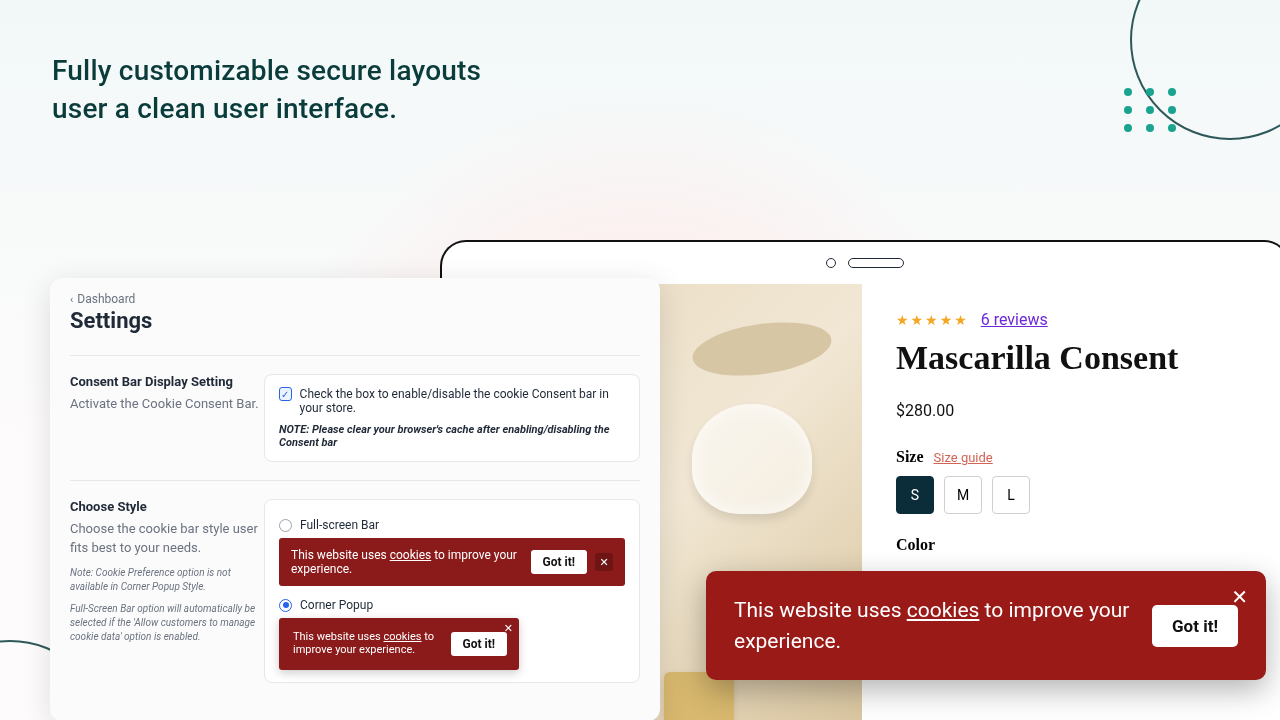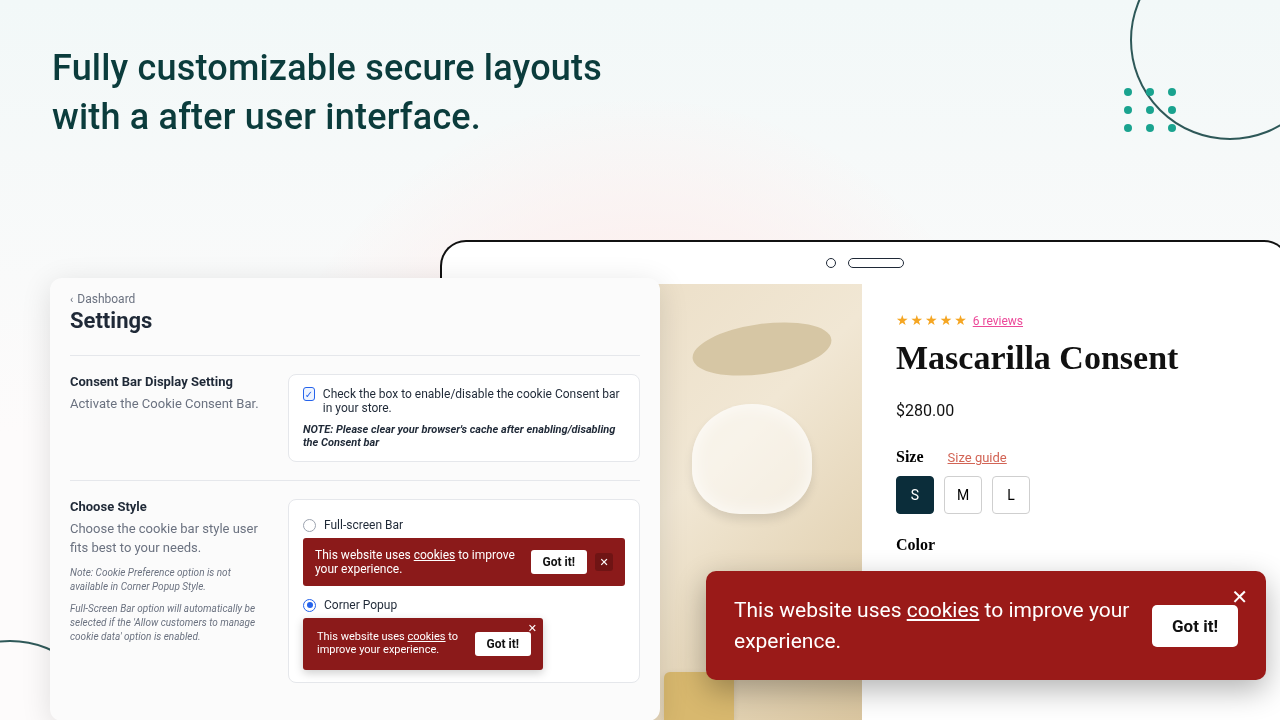--- a/index.html
+++ b/index.html
@@ -12,33 +12,33 @@
     position: relative;
   }
 
   
   .arc-tr { position:absolute; top:-60px; right:-50px; width:200px; height:200px; border:2px solid #0b3c3c; border-radius:50%; opacity:.85; }
   .arc-bl { position:absolute; bottom:-120px; left:-90px; width:200px; height:200px; border:2px solid #0b3c3c; border-radius:50%; opacity:.85; }
   .dots { position:absolute; top:88px; right:100px; display:grid; grid-template-columns:repeat(3,12px); grid-gap:10px; }
   .dots span { width:8px; height:8px; background:#1aa38f; border-radius:50%; }
   .bg-glow { position:absolute; top:100px; left:260px; width:760px; height:760px; border-radius:50%; background:radial-gradient(circle,#ffffff 0%, #fcf0ef 45%, transparent 72%); opacity:.85; }
 
-  .headline { position:absolute; top:44px; left:52px; font-size:36px; font-weight:500; color:#0b3c3c; line-height:1.35; letter-spacing:.2px; }
+  .headline { position:absolute; top:52px; left:52px; font-size:28px; font-weight:500; color:#0b3c3c; line-height:1.35; letter-spacing:.2px; }
 
   
   .settings-card {
     position:absolute; top:278px; left:50px; width:610px;
     background:#fbfbfb; border-radius:12px; padding:14px 20px 20px;
     box-shadow:0 6px 30px rgba(0,0,0,.12);
   }
   .crumb { color:#6b7280; font-size:12px; display:flex; align-items:center; gap:4px; margin-bottom:2px; }
   .chev { font-size:11px; }
   .page-title { font-size:22px; font-weight:700; color:#1f2937; margin-bottom:22px; }
 
-  .section { display:flex; padding:18px 0; border-top:1px solid #e5e7eb; gap:28px; }
+  .section { display:flex; padding:18px 0; border-top:1px solid #e5e7eb; gap:4px; }
   .section:first-of-type { }
   .section-left { width:190px; }
   .section-left h4 { font-size:13px; font-weight:700; color:#1f2937; margin-bottom:6px; }
   .section-left p { font-size:13px; color:#6b7280; line-height:1.45; }
   .section-left .note { font-size:10px; color:#6b7280; font-style:italic; line-height:1.4; margin-top:8px; }
   .section-right { flex:1; background:#fff; border:1px solid #e5e7eb; border-radius:8px; padding:12px 14px; }
   .check-row { display:flex; align-items:flex-start; gap:8px; font-size:12px; color:#1f2937; }
   .check { width:14px; height:14px; border:1.5px solid #2563eb; border-radius:3px; display:flex; align-items:center; justify-content:center; font-size:10px; color:#2563eb; background:#eef4ff; }
   .enable-note { font-size:11px; font-style:italic; font-weight:700; color:#1f2937; margin-top:8px; }
 
@@ -67,24 +67,24 @@
   .photo { width:420px; background:linear-gradient(135deg,#e8d9bf 0%, #f1e7d4 50%, #d8c39b 100%); position:relative; }
   .jar { position:absolute; left:50px; top:90px; width:130px; height:100px; background:#c9a56a; border-radius:10px 10px 8px 8px; box-shadow:0 8px 12px rgba(0,0,0,.15); }
   .jar::before { content:""; position:absolute; top:38px; left:8px; right:8px; height:40px; background:#f2ecde; border-radius:4px; }
   .glassjar { position:absolute; right:50px; top:120px; width:120px; height:110px; background:rgba(255,255,255,.5); border-radius:50% 50% 40% 40%; box-shadow:inset 0 0 20px rgba(255,255,255,.8), 0 6px 10px rgba(0,0,0,.1); }
   .lid { position:absolute; right:30px; top:40px; width:140px; height:50px; background:#d6c6a4; border-radius:50%; transform:rotate(-8deg); }
   .thumbs { position:absolute; left:496px; bottom:0; display:flex; gap:14px; }
   .thumb { width:70px; height:48px; background:#d8b86e; border-radius:6px 6px 0 0; box-shadow:0 2px 6px rgba(0,0,0,.1); }
 
   .product { flex:1; padding:26px 34px; }
   .stars { color:#f5a623; font-size:14px; letter-spacing:2px; }
-  .reviews { color:#ec4899; font-size:12px; text-decoration:underline; margin-left:0; }
+  .reviews { color:#6d28d9; font-size:16px; text-decoration:underline; margin-left:8px; }
   .ptitle { font-family:Georgia,"Times New Roman",serif; font-size:34px; font-weight:900; color:#111; margin:10px 0 24px; }
   .price { font-size:16px; color:#111; margin-bottom:28px; }
-  .label-row { display:flex; align-items:baseline; gap:24px; margin-bottom:10px; }
+  .label-row { display:flex; align-items:baseline; gap:10px; margin-bottom:10px; }
   .attr-label { font-family:Georgia,serif; font-weight:700; font-size:16px; }
   .guide { color:#d26455; font-size:13px; text-decoration:underline; }
   .sizes { display:flex; gap:10px; margin-bottom:22px; }
   .size { width:38px; height:38px; border:1px solid #cfcfcf; border-radius:4px; display:flex; align-items:center; justify-content:center; font-size:14px; }
   .size.sel { background:#0b2d3a; color:#fff; border-color:#0b2d3a; }
   .swatches { display:flex; gap:10px; }
   .swatch { width:28px; height:28px; border-radius:50%; border:2px solid transparent; padding:2px; }
   .swatch.sel { border-color:#caa24a; }
   .swatch i { display:block; width:100%; height:100%; border-radius:50%; }
 
@@ -112,21 +112,21 @@
     <span></span>
     <span></span>
     <span></span>
     <span></span>
     <span></span>
     <span></span>
 </div>
 
 <div class="headline">
   <div>Fully customizable secure layouts</div>
-  <div>with a after user interface.</div>
+  <div>user a clean user interface.</div>
 </div>
 
 <div class="tablet">
   <div class="tablet-top">
     <span class="cam"></span>
     <span class="speaker"></span>
   </div>
   <div class="tablet-body">
     <div class="photo">
       <div class="lid"></div>

